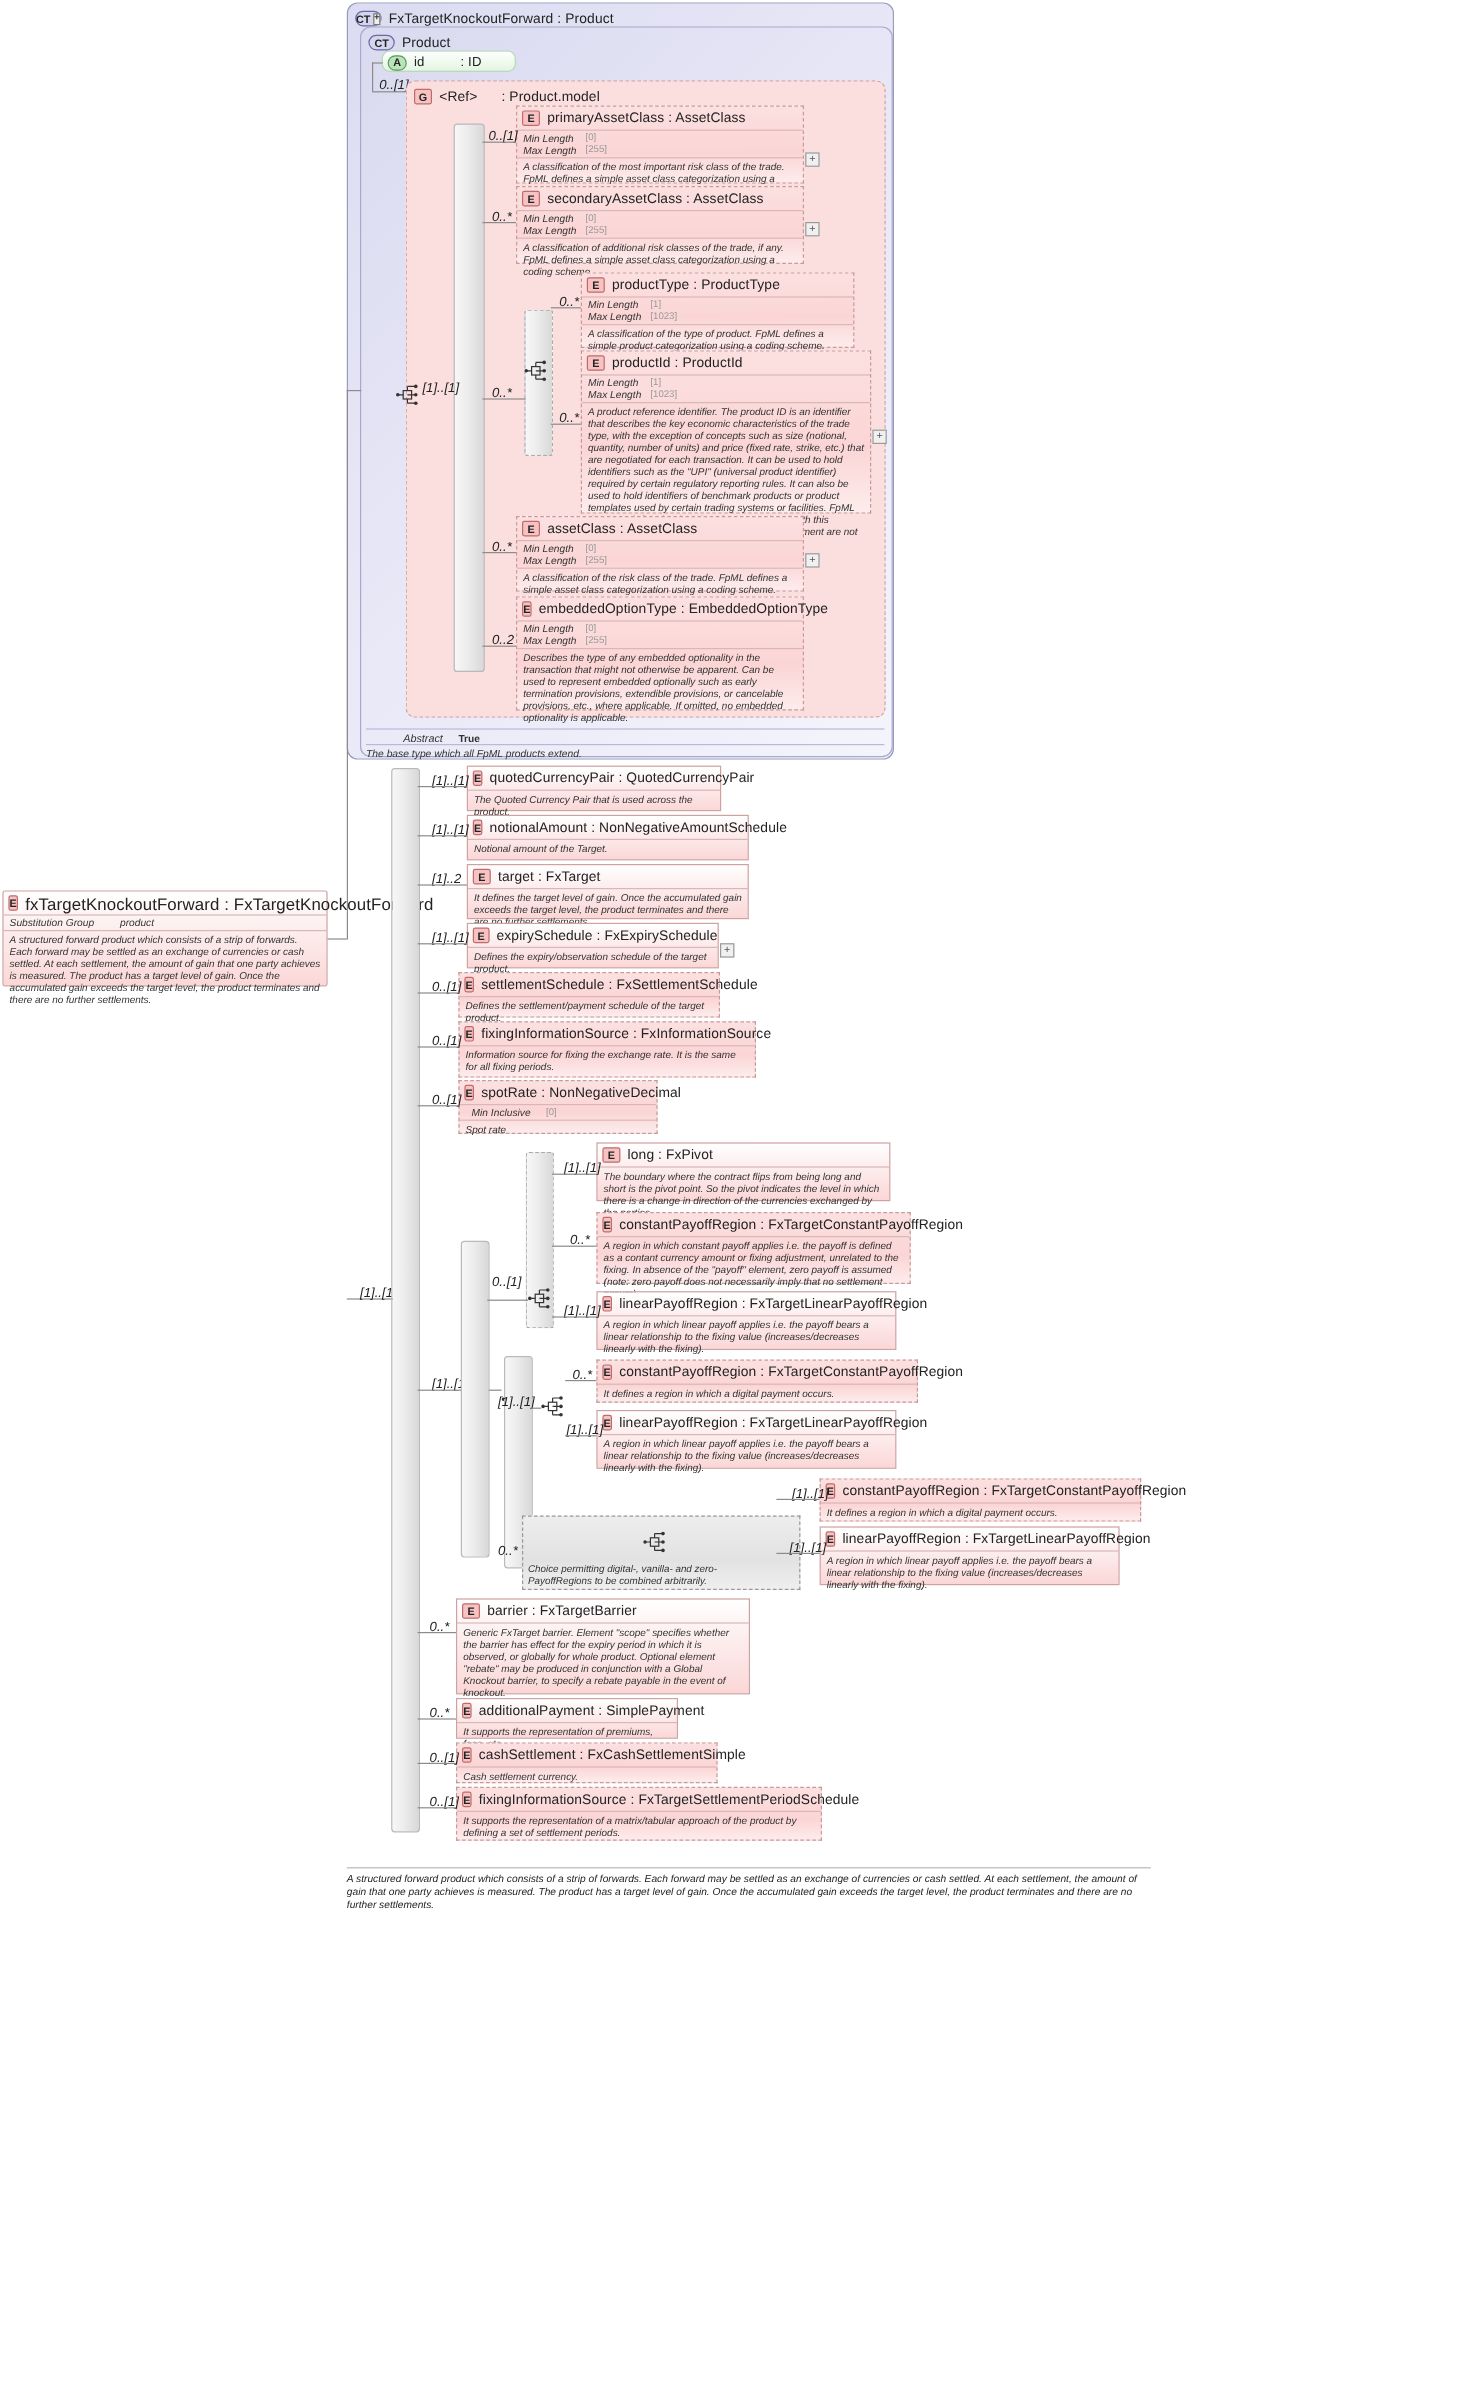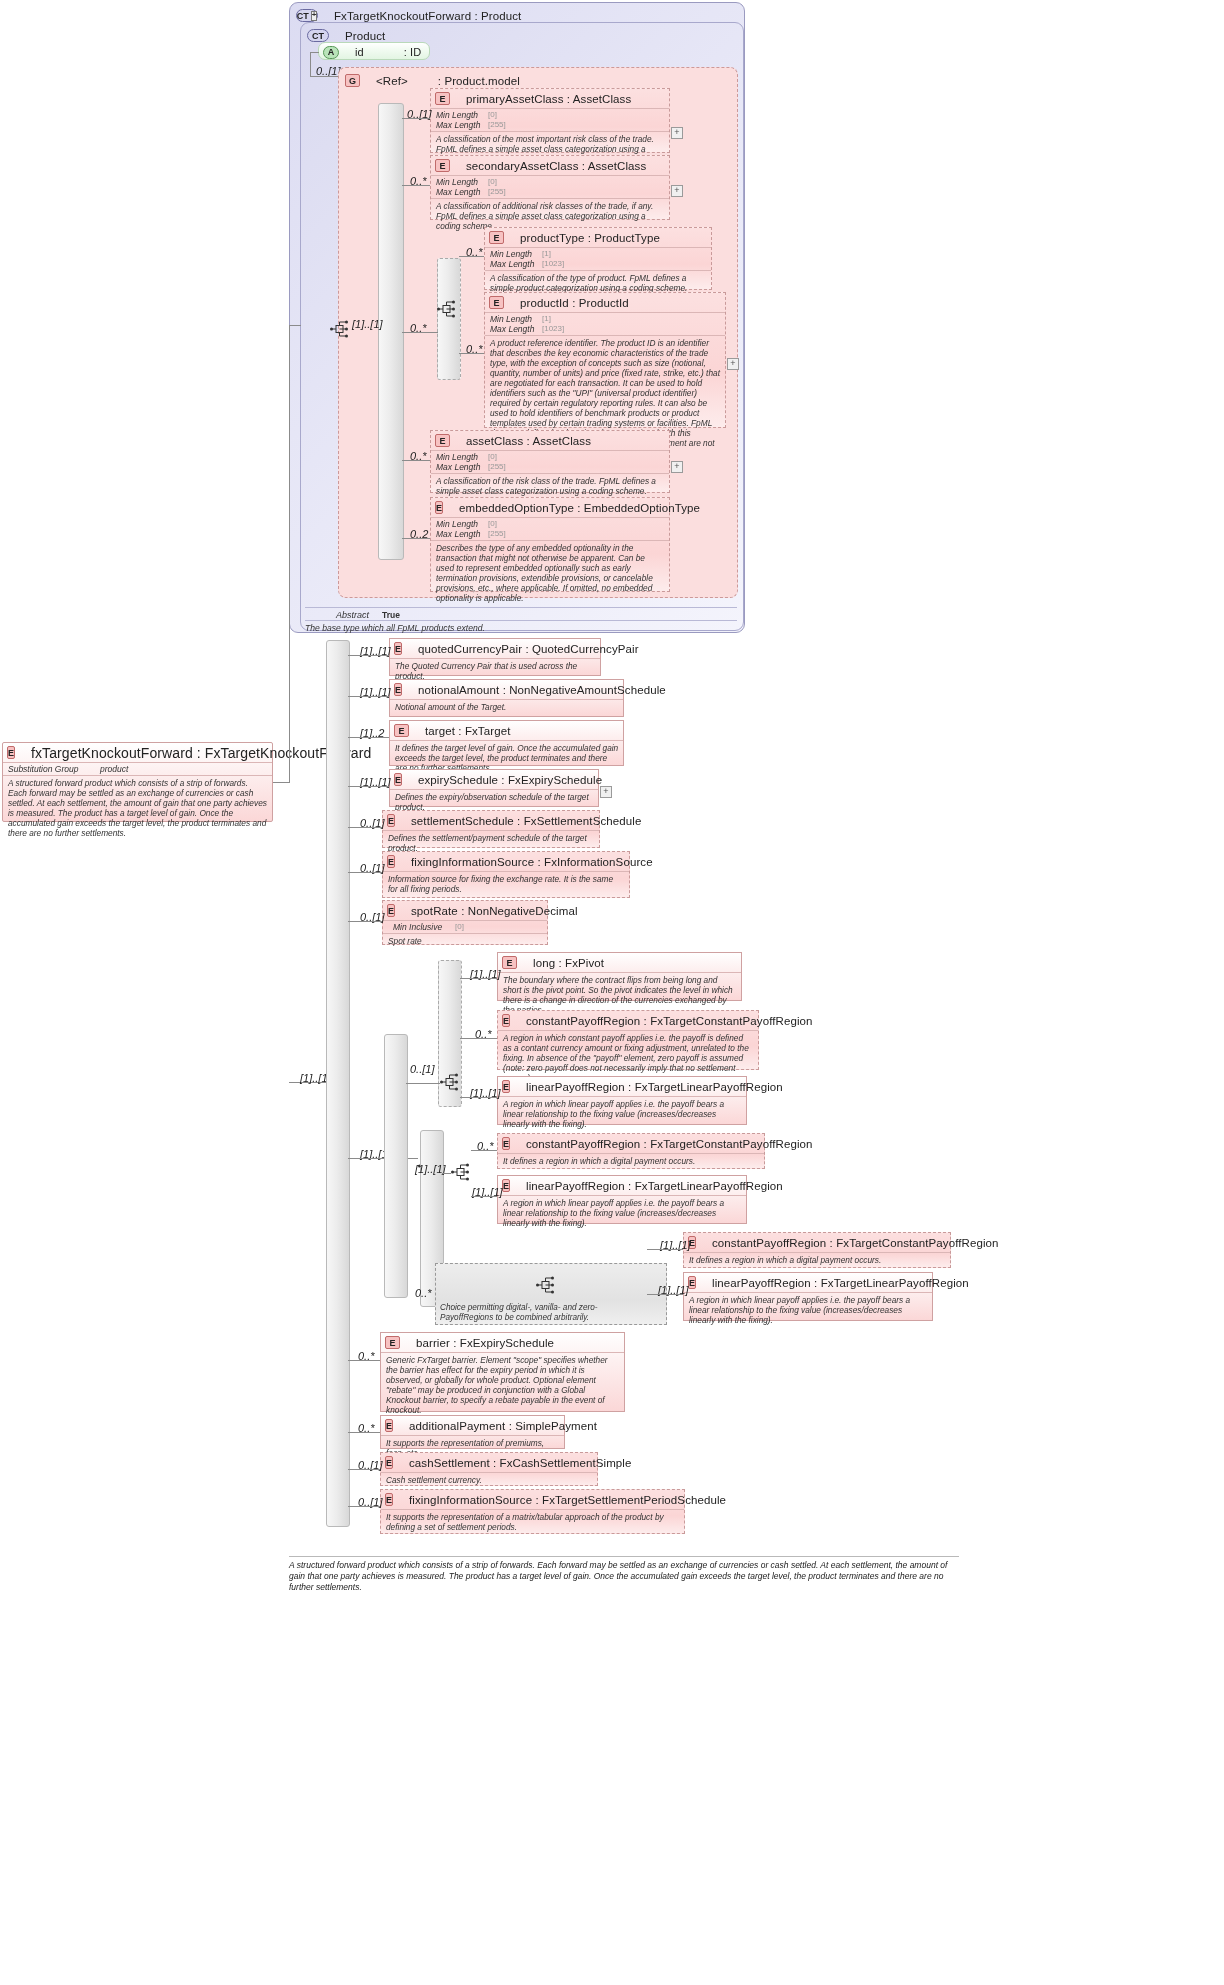--- a/index.html
+++ b/index.html
@@ -15,21 +15,21 @@
     background:linear-gradient(135deg,#dadaf0 0%,#e8e8f7 50%,#f4f4fc 100%);}
   .grp{border:1px dashed #c99;border-radius:8px;background:#fbdede;}
   .grp2{border:1px dashed #caa;border-radius:6px;background:#fbdede;}
 
   .el{border:1px solid #e0a9a9;background:linear-gradient(180deg,#fcdcdc 0%,#fbd3d3 55%,#fdeaea 100%);}
   .el.solid{border:1px solid #cfa1a1;background:linear-gradient(180deg,#ffffff 0%,#fdf0f0 35%,#fbd7d7 100%);}
   .el.dashed{border:1px dashed #c99a9a;background:linear-gradient(180deg,#fce0e0 0%,#fbd5d5 60%,#fdecec 100%);}
   .el.attr{border:1px solid #b9d9b9;border-radius:7px;
     background:linear-gradient(180deg,#ffffff 0%,#f2fbf2 40%,#e3f5e3 100%);}
 
-  .hdr{display:flex;align-items:center;height:19px;padding-left:4px;gap:16px;}
+  .hdr{display:flex;align-items:center;height:19px;padding-left:4px;gap:6px;}
   .title{font-size:11.5px;color:#222;white-space:nowrap;letter-spacing:.1px;}
 
   
   .badge{display:inline-flex;align-items:center;justify-content:center;
     font-size:9px;font-weight:bold;color:#222;box-sizing:border-box;}
   .b-ct{width:22px;height:13px;border:1px solid #6a6aa0;border-radius:7px;background:#d5d5ee;}
   .b-e{width:15px;height:13px;border:1px solid #c06a6a;border-radius:2px;background:#f7c2c2;}
   .b-g{width:15px;height:13px;border:1px solid #c06a6a;border-radius:2px;background:#f7c2c2;}
   .b-a{width:16px;height:13px;border:1px solid #5a9a5a;border-radius:7px;background:#b9e3b9;}
   .plusmini{width:9px;height:9px;border:1px solid #777;background:#eee;display:inline-block;
@@ -519,21 +519,21 @@
       <span class="title">linearPayoffRegion : FxTargetLinearPayoffRegion</span>
     </div>
     <div class="doc">A region in which linear payoff applies i.e. the payoff bears a linear relationship to the fixing value (increases/decreases linearly with the fixing).</div>
   </div>
   <div class="card" style="left:658px;top:1284px;">[1]..[1]</div>
   <div class="line hl" style="left:647px;top:1294px;width:36px;"></div>
 
   <div class="box el solid" style="left:380px;top:1332px;width:245px;height:80px;">
     <div class="hdr">
       <span class="badge b-e">E</span>
-      <span class="title">barrier : FxExpirySchedule</span>
+      <span class="title">barrier : FxTargetBarrier</span>
     </div>
     <div class="doc">Generic FxTarget barrier. Element "scope" specifies whether the barrier has effect for the expiry period in which it is observed, or globally for whole product. Optional element "rebate" may be produced in conjunction with a Global Knockout barrier, to specify a rebate payable in the event of knockout.</div>
   </div>
   <div class="card" style="left:358px;top:1350px;">0..*</div>
   <div class="line hl" style="left:348px;top:1360px;width:32px;"></div>
 
   <div class="box el solid" style="left:380px;top:1415px;width:185px;height:34px;">
     <div class="hdr">
       <span class="badge b-e">E</span>
       <span class="title">additionalPayment : SimplePayment</span>

